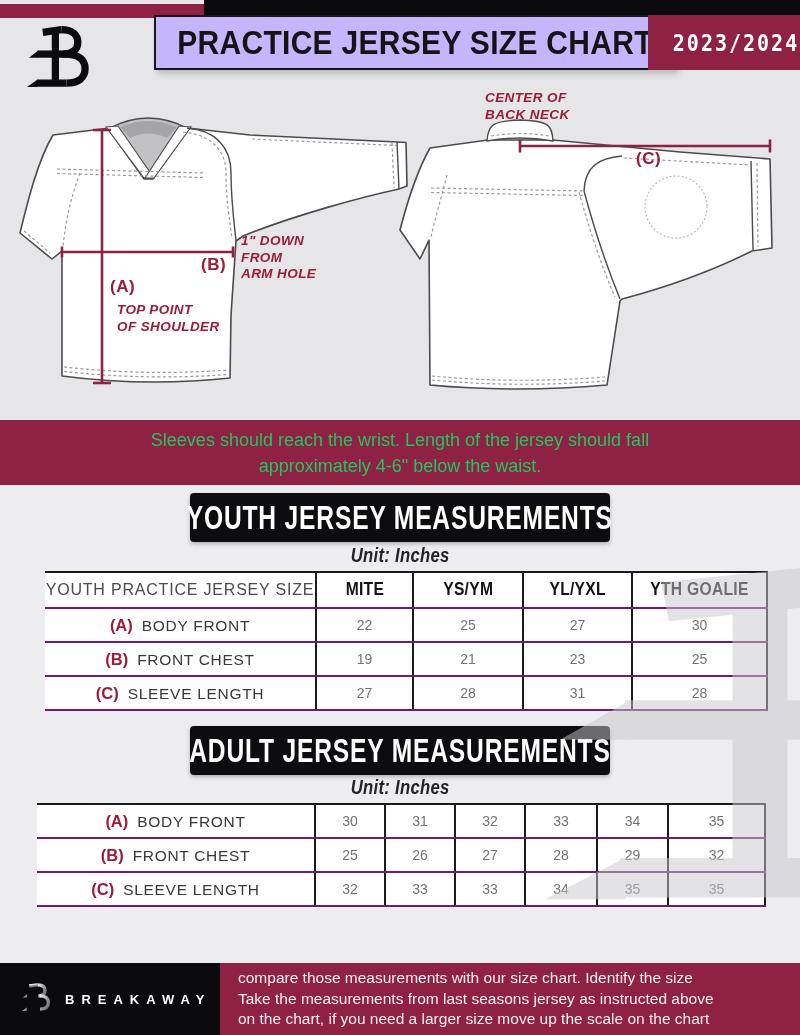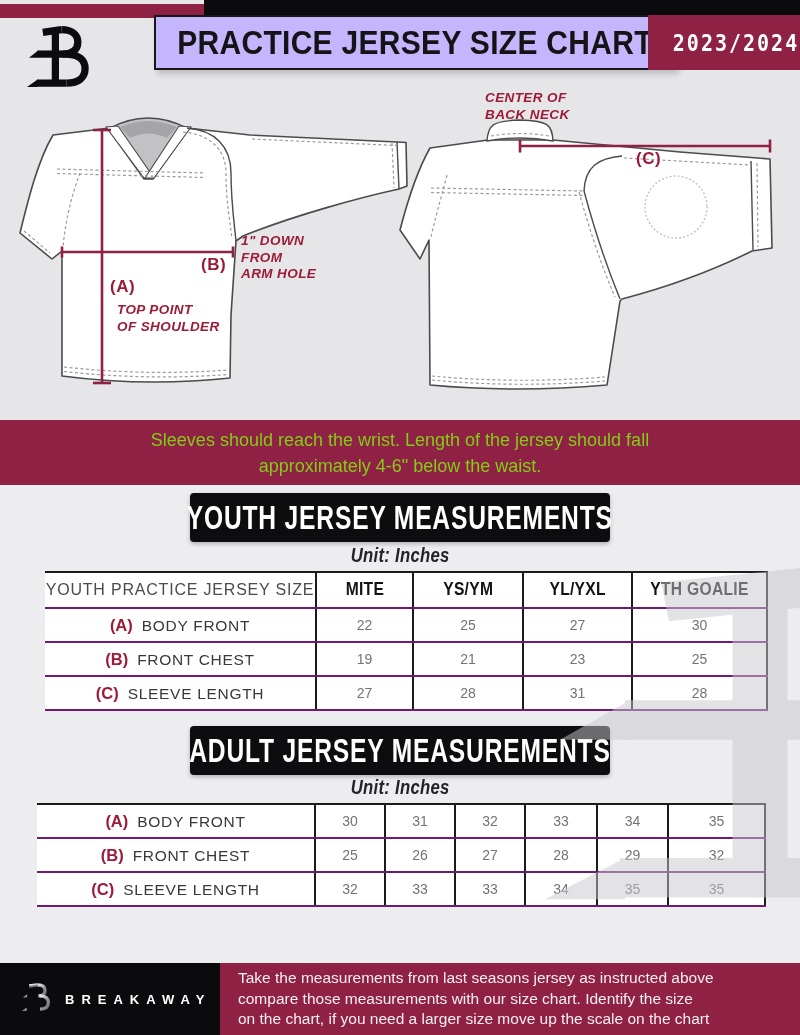--- a/index.html
+++ b/index.html
@@ -34,21 +34,21 @@
   
   .diagram-svg { position:absolute; left:0; top:85px; width:800px; height:330px; z-index:2; }
   .anno { position:absolute; z-index:4; color:#9C1B38; }
   .anno-note { font-style:italic; font-weight:600; font-size:13.5px; line-height:16.5px; letter-spacing:.4px; }
   .anno-key { font-weight:800; font-size:17px; letter-spacing:.5px; }
   
   .banner {
     position:absolute; left:0; top:420px; width:800px; height:65px; background:#8E2144; z-index:3;
     display:flex; flex-direction:column; align-items:center; justify-content:center; gap:2px;
   }
-  .banner div { color:#84cc16; font-size:18px; line-height:24px; font-weight:400; }
+  .banner div { color:#22c55e; font-size:18px; line-height:24px; font-weight:400; }
   
   .lower-bg { position:absolute; left:0; top:485px; width:800px; height:478px; background:#edecef; z-index:1; }
   .pill {
     position:absolute; left:190px; width:420px; height:49px; background:#0d0d0f; border-radius:4px;
     display:flex; align-items:center; justify-content:center; z-index:3;
     box-shadow:0 2px 4px rgba(0,0,0,.25);
   }
   .pill span {
     color:#fff; font-weight:800; font-size:30px; letter-spacing:1px; white-space:nowrap;
     transform:scale(.82,1.12); display:inline-block;
@@ -338,18 +338,18 @@
         <path d="M16,48 H58"></path>
         <path d="M58,48 C80,48 88,58 88,70 C88,84 78,92 60,92"></path>
         <path d="M15,92 H60"></path>
       </g>
       <path d="M17,42.5 L3,53.5 L17,53.5 Z" fill="url(#silver)"></path>
       <path d="M16,86.5 L0,98 L16,98 Z" fill="url(#silver)"></path>
     </svg>
     <span class="footer-brand">BREAKAWAY</span>
   </div>
   <div class="footer-maroon">
+    <div>compare those measurements  with our size chart. Identify the size</div>
     <div>Take the measurements from last seasons jersey as instructed above</div>
-    <div>compare those measurements  with our size chart. Identify the size</div>
     <div>on the chart, if you need a larger size move up the scale on the chart</div>
   </div>
 
 </div>
 
 </body></html>

